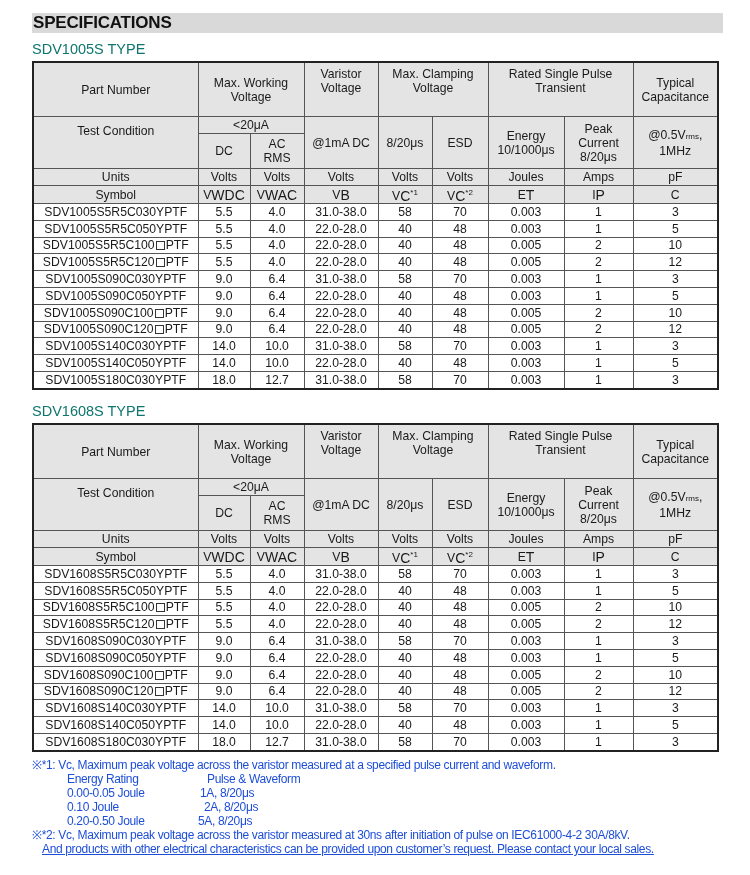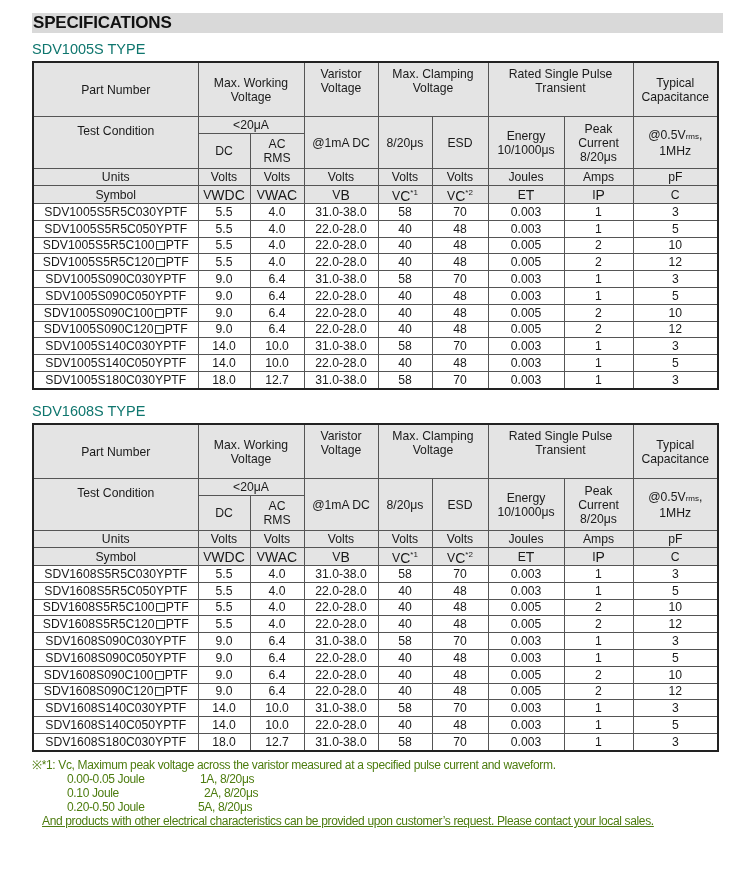--- a/index.html
+++ b/index.html
@@ -38,21 +38,21 @@
   .ml { display: block; }
   sub.s { font-size: 14px; vertical-align: -1px; }
   sup.s { font-size: 8px; vertical-align: 5px; }
   .sm { font-size: 8px; }
   .box {
     display: inline-block; width: 9px; height: 9px; border: 1px solid #333;
     vertical-align: -1px; margin: 0 1px; box-sizing: border-box;
   }
   .notes {
     position: absolute; left: 32px; top: 758px; width: 700px;
-    font-size: 12px; line-height: 14px; color: #4d7c0f; letter-spacing: -0.35px;
+    font-size: 12px; line-height: 14px; color: #1d4ed8; letter-spacing: -0.35px;
   }
   .notes .line { white-space: nowrap; }
   .notes .ind1 { padding-left: 35px; }
   .notes .col2 { display: inline-block; }
   .notes .ind-and { padding-left: 10px; text-decoration: underline; }
 </style>
 </head>
 <body>
 
 <div class="spec-bar"></div>
@@ -503,22 +503,26 @@
     <td>3</td>
   </tr>
 </tbody>
   </table>
 </div>
 </div>
 
 <div class="notes">
   <div class="line">※*1: Vc, Maximum peak voltage across the varistor measured at a specified pulse current and waveform.</div>
   <div class="line ind1">
+    <span class="col2" style="width:140px">Energy Rating</span><span class="col2">Pulse &amp; Waveform</span>
+  </div>
+  <div class="line ind1">
     <span class="col2" style="width:133px">0.00-0.05 Joule</span><span class="col2">1A, 8/20μs</span>
   </div>
   <div class="line ind1">
     <span class="col2" style="width:137px">0.10 Joule</span><span class="col2">2A, 8/20μs</span>
   </div>
   <div class="line ind1">
     <span class="col2" style="width:131px">0.20-0.50 Joule</span><span class="col2">5A, 8/20μs</span>
   </div>
+  <div class="line">※*2: Vc, Maximum peak voltage across the varistor measured at 30ns after initiation of pulse on IEC61000-4-2 30A/8kV.</div>
   <div class="line ind-and">And products with other electrical characteristics can be provided upon customer’s request. Please contact your local sales.</div>
 </div>
 
 </body></html>

